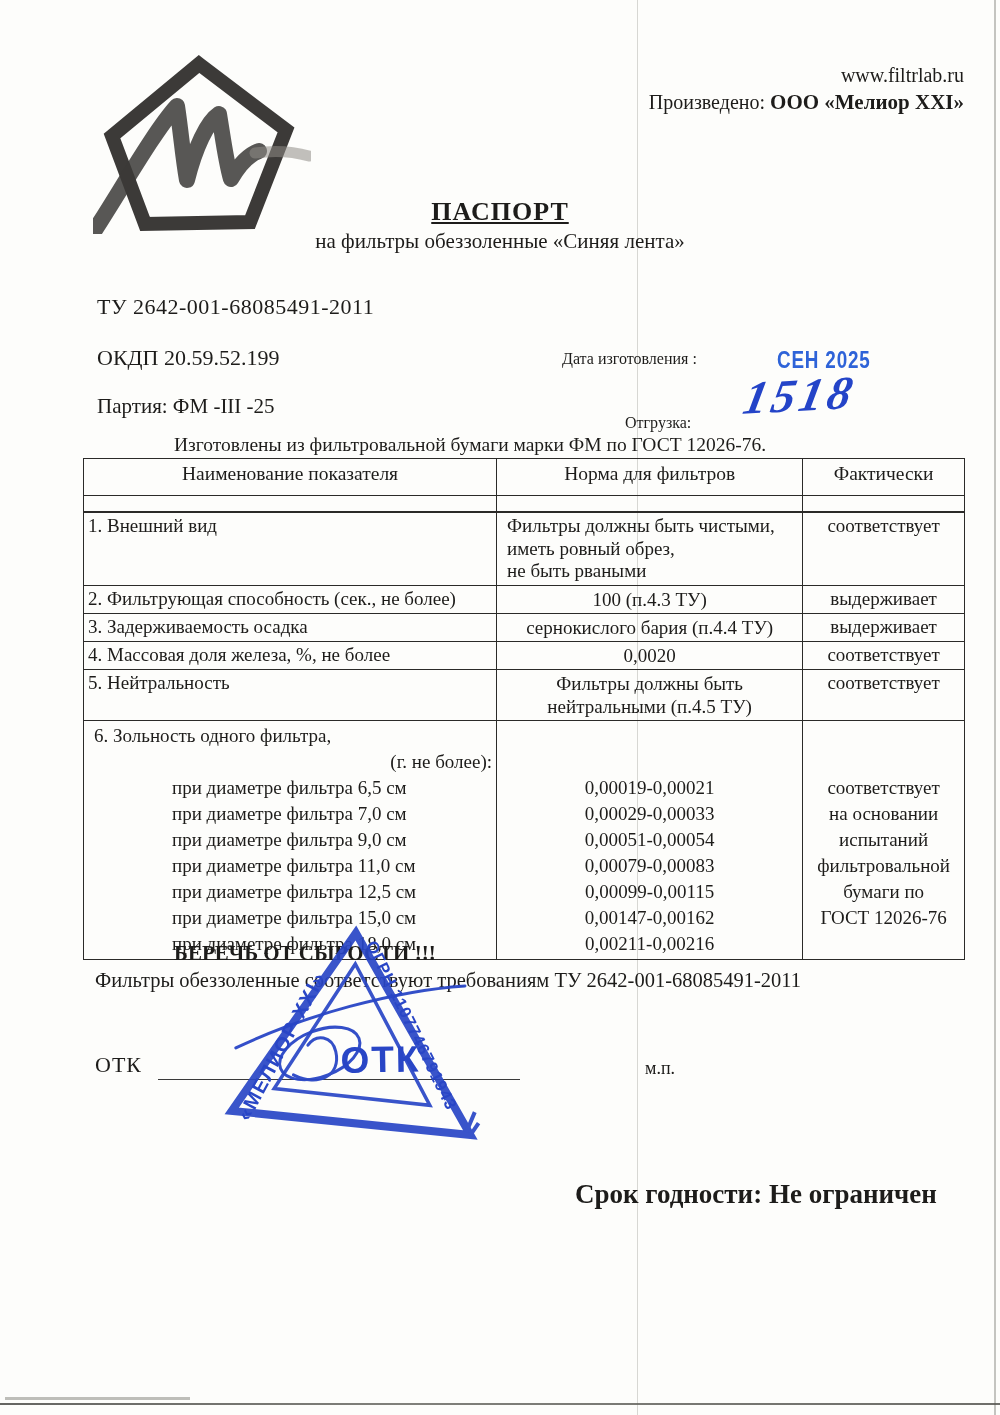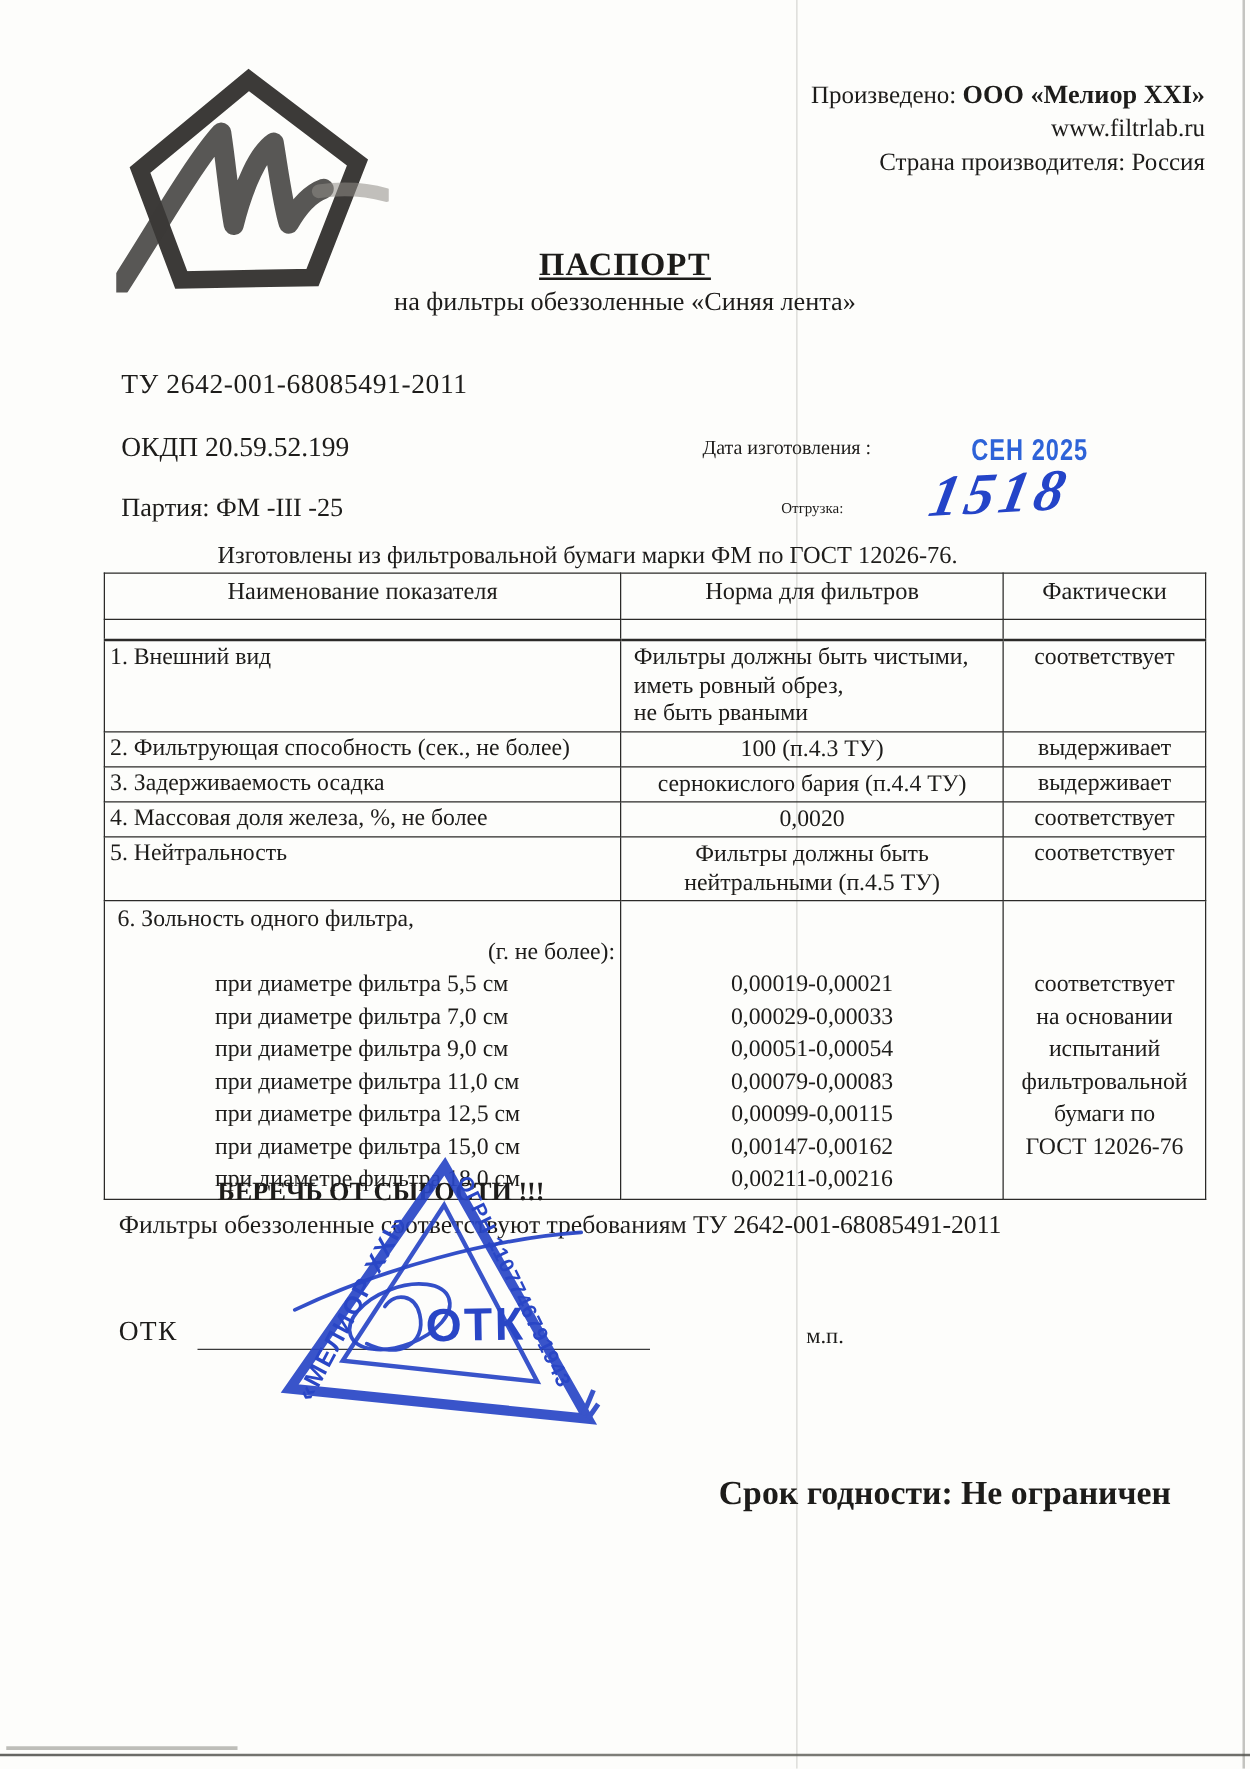--- a/index.html
+++ b/index.html
@@ -20,21 +20,21 @@
 
   .line-tu{left:97px;top:294px;font-size:22px;letter-spacing:.5px;}
   .line-okdp{left:97px;top:345px;font-size:22px;}
   .date-label{left:562px;top:350px;font-size:16px;text-align:right;}
   .date-stamp{
     left:777px;top:346px;font-size:23px;font-weight:600;color:#2e63d8;
     font-family:"Liberation Sans","DejaVu Sans",sans-serif;
     transform:scale(.82,1.05);transform-origin:left top;letter-spacing:1px;
   }
   .line-batch{left:97px;top:394px;font-size:21px;}
-  .ship-label{left:625px;top:399px;font-size:12px;}
+  .ship-label{left:625px;top:414px;font-size:16px;}
   .ship-value{
     left:745px;top:368px;font-size:47px;font-style:italic;color:#2444c8;
     transform:skewX(-14deg) rotate(-3deg);letter-spacing:4px;font-weight:bold;
   }
 
   .intro-line{left:85px;top:434px;width:770px;text-align:center;font-size:19.5px;}
 
   
   .spec-table{left:83px;top:458px;width:882px;border-collapse:collapse;table-layout:fixed;font-size:19px;}
   .spec-table td,.spec-table th{border:1.6px solid #2b2a28;padding:2px 4px;vertical-align:top;font-weight:normal;}
@@ -81,23 +81,22 @@
 <div class="abs scan-bottom"></div>
 <div class="abs scan-smudge"></div>
 
 <svg class="abs logo" viewBox="0 0 218 182">
   <polygon points="106,12 193,78 157,170 52,172 19,84" fill="none" stroke="#2d2b29" stroke-width="14" stroke-linejoin="miter" opacity="0.93"></polygon>
   <path d="M2,178 C28,138 62,78 84,54 C88,80 90,106 94,128 C102,96 114,70 126,62 C130,86 133,110 138,127 C146,113 155,103 166,99" fill="none" stroke="#3b3937" stroke-width="16" stroke-linecap="round" stroke-linejoin="round" opacity="0.85"></path>
   <path d="M162,101 C182,98 202,100 216,104" fill="none" stroke="#8f8d86" stroke-width="11" stroke-linecap="round" opacity="0.55"></path>
 </svg>
 
 <div class="abs producer">
+  <div>www.filtrlab.ru</div>
   <div><span>Произведено: </span><span class="company">ООО «Мелиор XXI»</span></div>
-  <div>www.filtrlab.ru</div>
-  <div>Страна производителя: Россия</div>
 </div>
 
 <div class="abs doc-title">ПАСПОРТ</div>
 <div class="abs doc-subtitle">на фильтры обеззоленные «Синяя лента»</div>
 
 <div class="abs line-tu">ТУ  2642-001-68085491-2011</div>
 <div class="abs line-okdp">ОКДП    20.59.52.199</div>
 <div class="abs date-label">Дата изготовления :</div>
 <div class="abs date-stamp">СЕН 2025</div>
 <div class="abs line-batch">Партия:   ФМ -III -25</div>
@@ -155,21 +154,21 @@
           <div>нейтральными (п.4.5 ТУ)</div>
         </td>
     <td class="col-fact">соответствует</td>
   </tr>
   <tr class="r6">
     <td>
       <div class="stack">
         <div class="t-title">6. Зольность одного фильтра,</div>
         <div class="t-sub">(г. не более):</div>
         <div class="t-diam">
-              <div>при диаметре фильтра 5,5 см</div>
+              <div>при диаметре фильтра 6,5 см</div>
               <div>при диаметре фильтра 7,0 см</div>
               <div>при диаметре фильтра 9,0 см</div>
               <div>при диаметре фильтра 11,0 см</div>
               <div>при диаметре фильтра 12,5 см</div>
               <div>при диаметре фильтра 15,0 см</div>
               <div>при диаметре фильтра 18,0 см</div>
             </div>
       </div>
     </td>
     <td>

